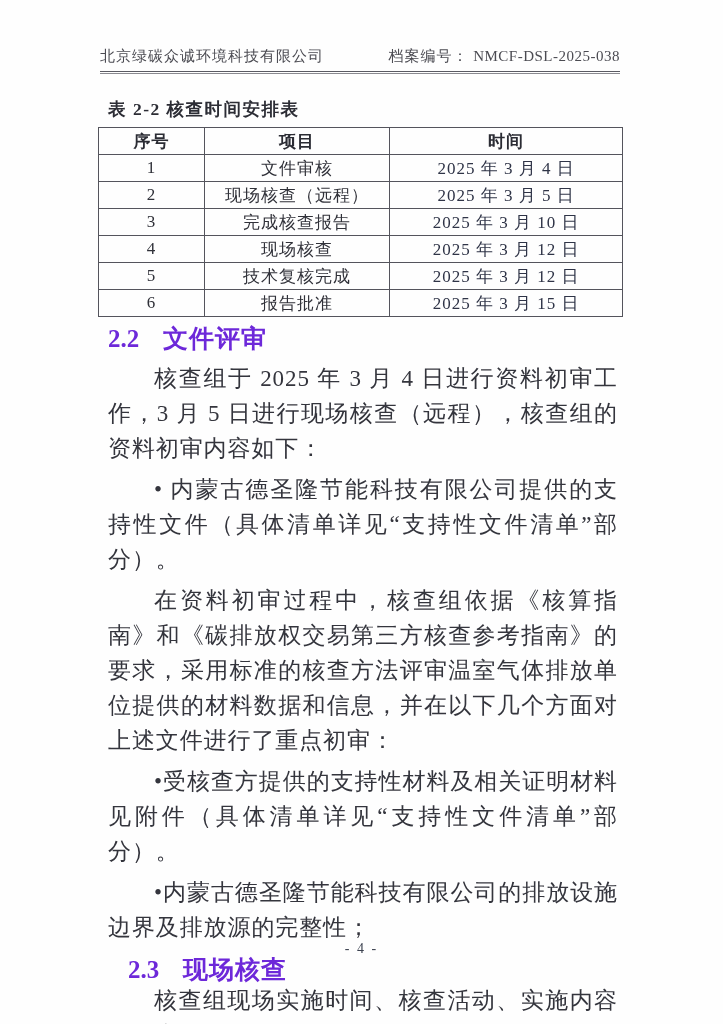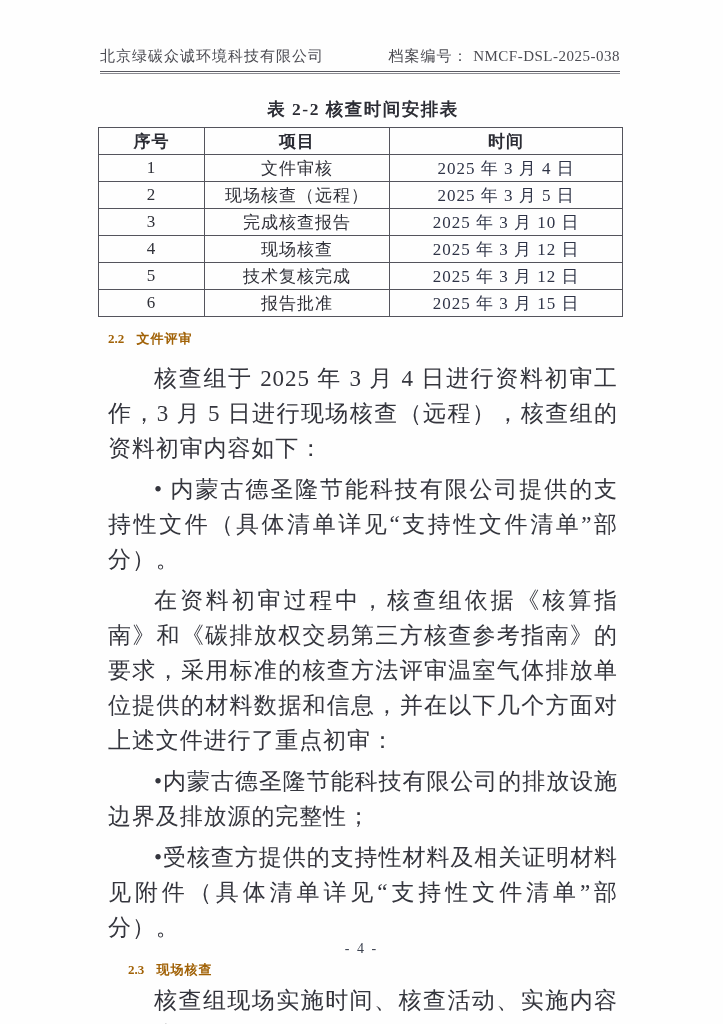--- a/index.html
+++ b/index.html
@@ -22,43 +22,43 @@
   }
   .hdr .fileno{letter-spacing:.5px;}
   .hdr-rule{
     margin-left:-8px;margin-right:-2px;margin-top:5px;
     border-top:1.6px solid #5a5a62;
     border-bottom:.6px solid #8a8a90;
     height:1px;
   }
   
   .caption{
-    margin:24px 0 0 0;text-align:center;
+    margin:24px 0 0 0;text-align:left;
     font-weight:bold;font-size:17.5px;color:#2c2d35;
     letter-spacing:1.5px;line-height:22px;
   }
   
   table.sched{
     margin-top:7px;margin-left:-10px;
     width:524px;border-collapse:collapse;table-layout:fixed;
     font-size:17px;color:#303139;
   }
   table.sched th,table.sched td{
     border:1.2px solid #54545c;
     height:26px;padding:0 16px;
     text-align:center;vertical-align:middle;
     letter-spacing:1px;
     overflow:hidden;white-space:nowrap;
   }
   table.sched th{font-weight:bold;color:#2b2c34;}
   td.date{color:#2f3447;}
   
   h2.sec{
-    margin:9px 0 0 0;font-size:13px;line-height:26px;
-    color:#a16207;font-weight:bold;letter-spacing:1px;
+    margin:9px 0 0 0;font-size:25px;line-height:26px;
+    color:#6d28d9;font-weight:bold;letter-spacing:1px;
   }
   h2.sec .num{margin-right:.95em;letter-spacing:0;}
   h2.sec.indented{margin-left:20px;margin-top:12px;}
   p.body{
     margin:0 0 6px 0;
     font-size:23px;line-height:35px;letter-spacing:.9px;
     text-align:justify;text-justify:inter-character;
     text-indent:2em;color:#34353d;
   }
   p.body.first{margin-top:9px;}
@@ -134,23 +134,23 @@
   <h2 class="sec">
     <span class="num">2.2</span><span>文件评审</span>
   </h2>
 
   <p class="body first">核查组于 2025 年 3 月 4 日进行资料初审工作，3 月 5 日进行现场核查（远程），核查组的资料初审内容如下：</p>
 
   <p class="body">• 内蒙古德圣隆节能科技有限公司提供的支持性文件（具体清单详见“支持性文件清单”部分）。</p>
 
   <p class="body">在资料初审过程中，核查组依据《核算指南》和《碳排放权交易第三方核查参考指南》的要求，采用标准的核查方法评审温室气体排放单位提供的材料数据和信息，并在以下几个方面对上述文件进行了重点初审：</p>
 
+  <p class="body">•受核查方提供的支持性材料及相关证明材料见附件（具体清单详见“支持性文件清单”部分）。</p>
+
   <p class="body">•内蒙古德圣隆节能科技有限公司的排放设施边界及排放源的完整性；</p>
-
-  <p class="body">•受核查方提供的支持性材料及相关证明材料见附件（具体清单详见“支持性文件清单”部分）。</p>
 
   <h2 class="sec indented">
     <span class="num">2.3</span><span>现场核查</span>
   </h2>
 
   <p class="body">核查组现场实施时间、核查活动、实施内容等内容如表 2-3 所示：</p>
 
   <div class="footer">- 4 -</div>
 
 </div>

